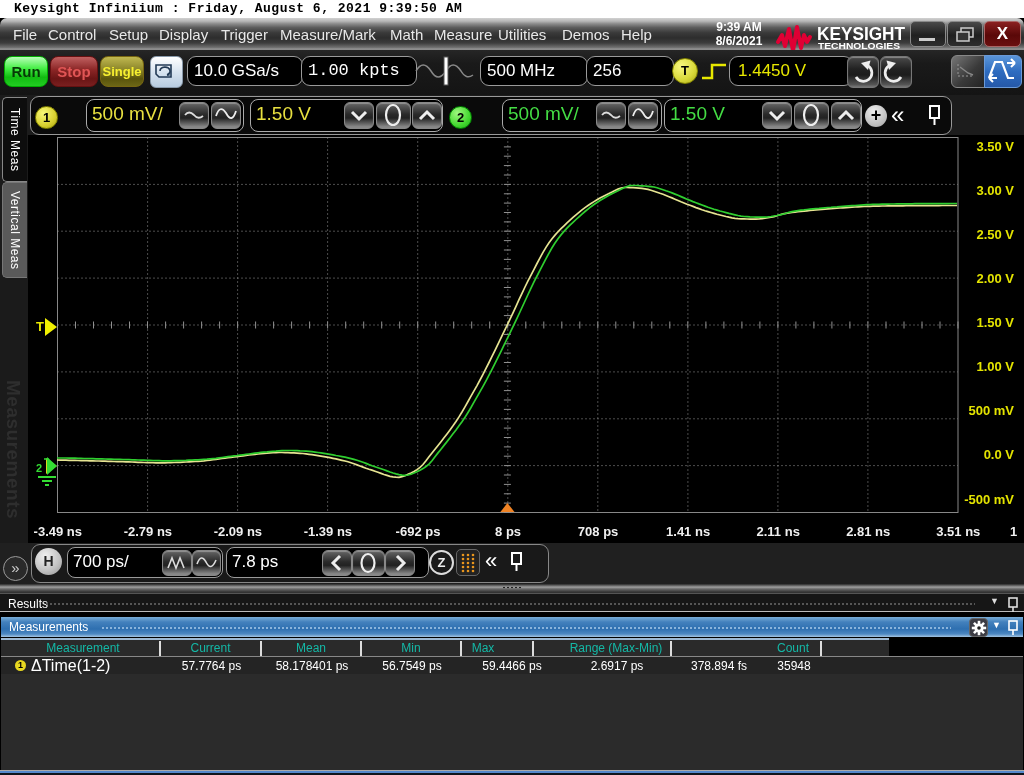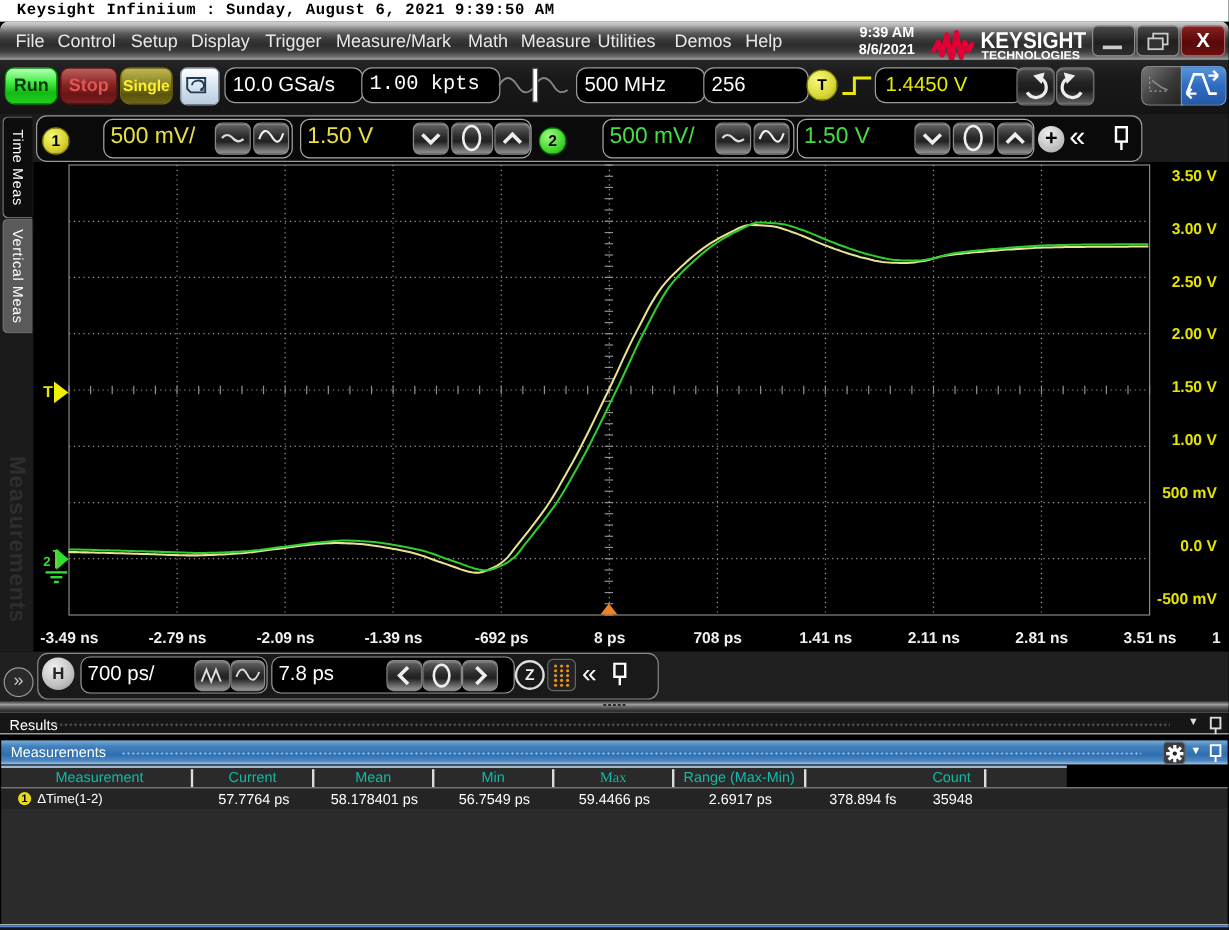--- a/index.html
+++ b/index.html
@@ -41,21 +41,21 @@
 #tblrow{left:1px;top:656px;width:1022px;height:18px;background:#242424;border-top:1px solid #888;color:#fff;font-size:12px;}
 .hc{position:absolute;top:1px;height:15px;line-height:15px;text-align:center;border-right:2px solid #ddd;}
 .rc{position:absolute;top:1px;height:16px;line-height:16px;text-align:center;}
 #bottompanel{left:1px;top:674px;width:1022px;height:96px;background:#2b2b2b;}
 #bottomline1{left:0;top:770px;width:1024px;height:1px;background:#aaa;}
 #bottomline2{left:0;top:771px;width:1024px;height:2px;background:#5588cc;}
 #bottomline3{left:0;top:773px;width:1024px;height:2px;background:#10151c;}
 </style></head>
 <body>
 <div class="abs" id="titlebar">
-    <span>Keysight Infiniium : Sunday, August 6, 2021 9:39:50 AM</span>
+    <span>Keysight Infiniium : Friday, August 6, 2021 9:39:50 AM</span>
   </div>
 <div class="abs" id="menubar">
 <span class="mi" style="left:13px">File</span>
 <span class="mi" style="left:48px">Control</span>
 <span class="mi" style="left:109px">Setup</span>
 <span class="mi" style="left:159px">Display</span>
 <span class="mi" style="left:221px">Trigger</span>
 <span class="mi" style="left:280px">Measure/Mark</span>
 <span class="mi" style="left:390px">Math</span>
 <span class="mi" style="left:434px">Measure</span>
@@ -420,28 +420,28 @@
 <svg style="position:absolute;left:1006px;top:3px;" width="12" height="15" viewBox="0 0 12 15">
       <rect x="2" y="1" width="8" height="9" fill="none" stroke="#fff" stroke-width="1.6"></rect>
       <line x1="6" y1="10" x2="6" y2="15" stroke="#fff" stroke-width="1.6"></line>
     </svg>
   </div>
 <div class="abs" id="tblhead">
     <div class="hc" style="left:6px;width:152px;">Measurement</div>
     <div class="hc" style="left:160px;width:99px;">Current</div>
     <div class="hc" style="left:261px;width:98px;">Mean</div>
     <div class="hc" style="left:361px;width:98px;">Min</div>
-    <div class="hc" style="left:461px;width:98px;font-family:Liberation Serif, serif;">Max</div>
+    <div class="hc" style="left:433px;width:98px;">Max</div>
     <div class="hc" style="left:561px;width:108px;">Range (Max-Min)</div>
     <div class="hc" style="left:645px;width:92px;margin-top:37px;">Std Dev</div>
     <div class="hc" style="left:765px;width:54px;">Count</div>
   </div>
 <div class="abs" id="tblrow">
     <div style="position:absolute;left:14px;top:3px;width:11px;height:11px;border-radius:50%;background:#e8d820;color:#000;font-size:9px;font-weight:bold;text-align:center;line-height:11px;">1</div>
-    <div style="position:absolute;left:30px;top:1px;font-size:11px;line-height:16px;">ΔTime(1-2)</div>
+    <div style="position:absolute;left:30px;top:1px;font-size:16px;line-height:16px;">ΔTime(1-2)</div>
     <div class="rc" style="left:160px;width:101px;">57.7764 ps</div>
     <div class="rc" style="left:261px;width:100px;">58.178401 ps</div>
     <div class="rc" style="left:361px;width:100px;">56.7549 ps</div>
     <div class="rc" style="left:461px;width:100px;">59.4466 ps</div>
     <div class="rc" style="left:561px;width:110px;">2.6917 ps</div>
     <div class="rc" style="left:671px;width:94px;">378.894 fs</div>
     <div class="rc" style="left:765px;width:56px;">35948</div>
   </div>
 <div class="abs" id="bottompanel"></div>
 <div class="abs" id="bottomline1"></div>

